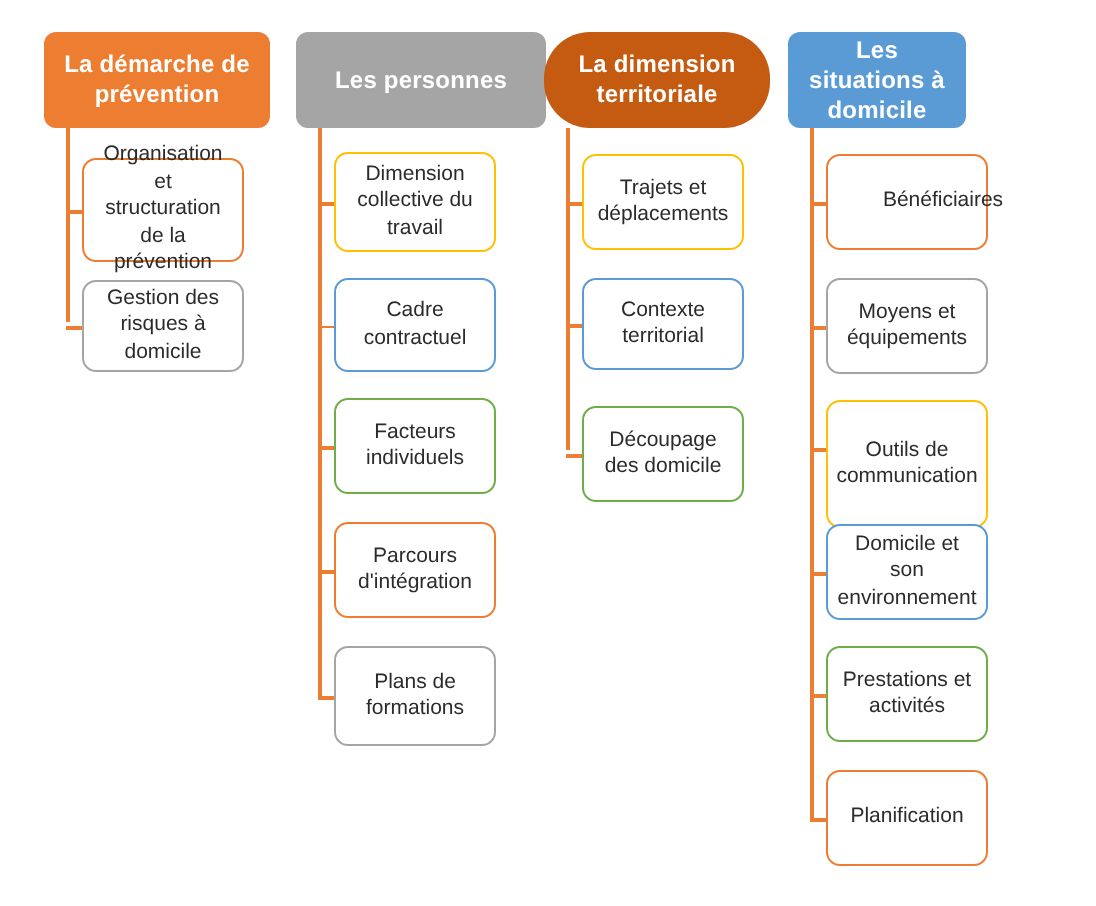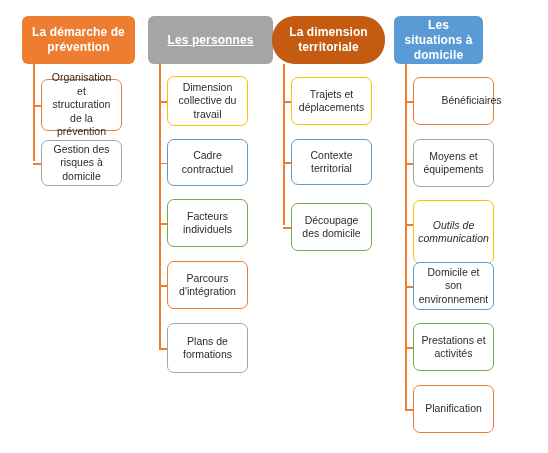--- a/index.html
+++ b/index.html
@@ -64,21 +64,21 @@
 </head>
 <body>
 
 <div id="diagram">
     <div class="col-header" style="left: 22px; top: 16px; width: 113px; height: 48px; background: rgb(237, 125, 49);">La démarche de prévention</div>
     <div class="conn-v" style="left: 33px; top: 64px; height: 97px; background: rgb(237, 125, 49);"></div>
     <div class="conn-h" style="left: 33px; top: 105px; width: 8px; background: rgb(237, 125, 49);"></div>
     <div class="node" style="left: 41px; top: 79px; width: 81px; height: 52px; border-color: rgb(237, 125, 49);">Organisation et structuration de la prévention</div>
     <div class="conn-h" style="left: 33px; top: 163px; width: 8px; background: rgb(237, 125, 49);"></div>
     <div class="node" style="left: 41px; top: 140px; width: 81px; height: 46px; border-color: rgb(165, 165, 165);">Gestion des risques à domicile</div>
-    <div class="col-header" style="left: 148px; top: 16px; width: 125px; height: 48px; background: rgb(165, 165, 165); text-decoration: underline;">Les personnes</div>
+    <div class="col-header" style="left: 148px; top: 16px; width: 125px; height: 48px; background: rgb(165, 165, 165);">Les personnes</div>
     <div class="conn-v" style="left: 159px; top: 64px; height: 285px; background: rgb(237, 125, 49);"></div>
     <div class="conn-h" style="left: 159px; top: 101px; width: 8px; background: rgb(237, 125, 49);"></div>
     <div class="node" style="left: 167px; top: 76px; width: 81px; height: 50px; border-color: rgb(255, 192, 0);">Dimension collective du travail</div>
     <div class="conn-h" style="left: 159px; top: 162.5px; width: 8px; background: rgb(237, 125, 49);"></div>
     <div class="node" style="left: 167px; top: 139px; width: 81px; height: 47px; border-color: rgb(91, 155, 213);">Cadre contractuel</div>
     <div class="conn-h" style="left: 159px; top: 223px; width: 8px; background: rgb(237, 125, 49);"></div>
     <div class="node" style="left: 167px; top: 199px; width: 81px; height: 48px; border-color: rgb(112, 173, 71);">Facteurs individuels</div>
     <div class="conn-h" style="left: 159px; top: 285px; width: 8px; background: rgb(237, 125, 49);"></div>
     <div class="node" style="left: 167px; top: 261px; width: 81px; height: 48px; border-color: rgb(237, 125, 49);">Parcours d'intégration</div>
     <div class="conn-h" style="left: 159px; top: 348px; width: 8px; background: rgb(237, 125, 49);"></div>
@@ -91,20 +91,20 @@
     <div class="node" style="left: 291px; top: 139px; width: 81px; height: 46px; border-color: rgb(91, 155, 213);">Contexte territorial</div>
     <div class="conn-h" style="left: 283px; top: 227px; width: 8px; background: rgb(237, 125, 49);"></div>
     <div class="node" style="left: 291px; top: 203px; width: 81px; height: 48px; border-color: rgb(112, 173, 71);">Découpage des domicile</div>
     <div class="col-header" style="left: 394px; top: 16px; width: 89px; height: 48px; background: rgb(91, 155, 213);">Les situations à domicile</div>
     <div class="conn-v" style="left: 405px; top: 64px; height: 345px; background: rgb(237, 125, 49);"></div>
     <div class="conn-h" style="left: 405px; top: 101px; width: 8px; background: rgb(237, 125, 49);"></div>
     <div class="node" style="left: 413px; top: 77px; width: 81px; height: 48px; border-color: rgb(237, 125, 49); padding-left: 41px;">Bénéficiaires</div>
     <div class="conn-h" style="left: 405px; top: 163px; width: 8px; background: rgb(237, 125, 49);"></div>
     <div class="node" style="left: 413px; top: 139px; width: 81px; height: 48px; border-color: rgb(165, 165, 165);">Moyens et équipements</div>
     <div class="conn-h" style="left: 405px; top: 224px; width: 8px; background: rgb(237, 125, 49);"></div>
-    <div class="node" style="left: 413px; top: 200px; width: 81px; height: 64px; border-color: rgb(255, 192, 0); font-style: italic;">Outils de communication</div>
+    <div class="node" style="left: 413px; top: 200px; width: 81px; height: 64px; border-color: rgb(255, 192, 0);">Outils de communication</div>
     <div class="conn-h" style="left: 405px; top: 286px; width: 8px; background: rgb(237, 125, 49);"></div>
     <div class="node" style="left: 413px; top: 262px; width: 81px; height: 48px; border-color: rgb(91, 155, 213);">Domicile et son environnement</div>
     <div class="conn-h" style="left: 405px; top: 347px; width: 8px; background: rgb(237, 125, 49);"></div>
     <div class="node" style="left: 413px; top: 323px; width: 81px; height: 48px; border-color: rgb(112, 173, 71);">Prestations et activités</div>
     <div class="conn-h" style="left: 405px; top: 409px; width: 8px; background: rgb(237, 125, 49);"></div>
     <div class="node" style="left: 413px; top: 385px; width: 81px; height: 48px; border-color: rgb(237, 125, 49);">Planification</div>
   </div>
 
 </body></html>

